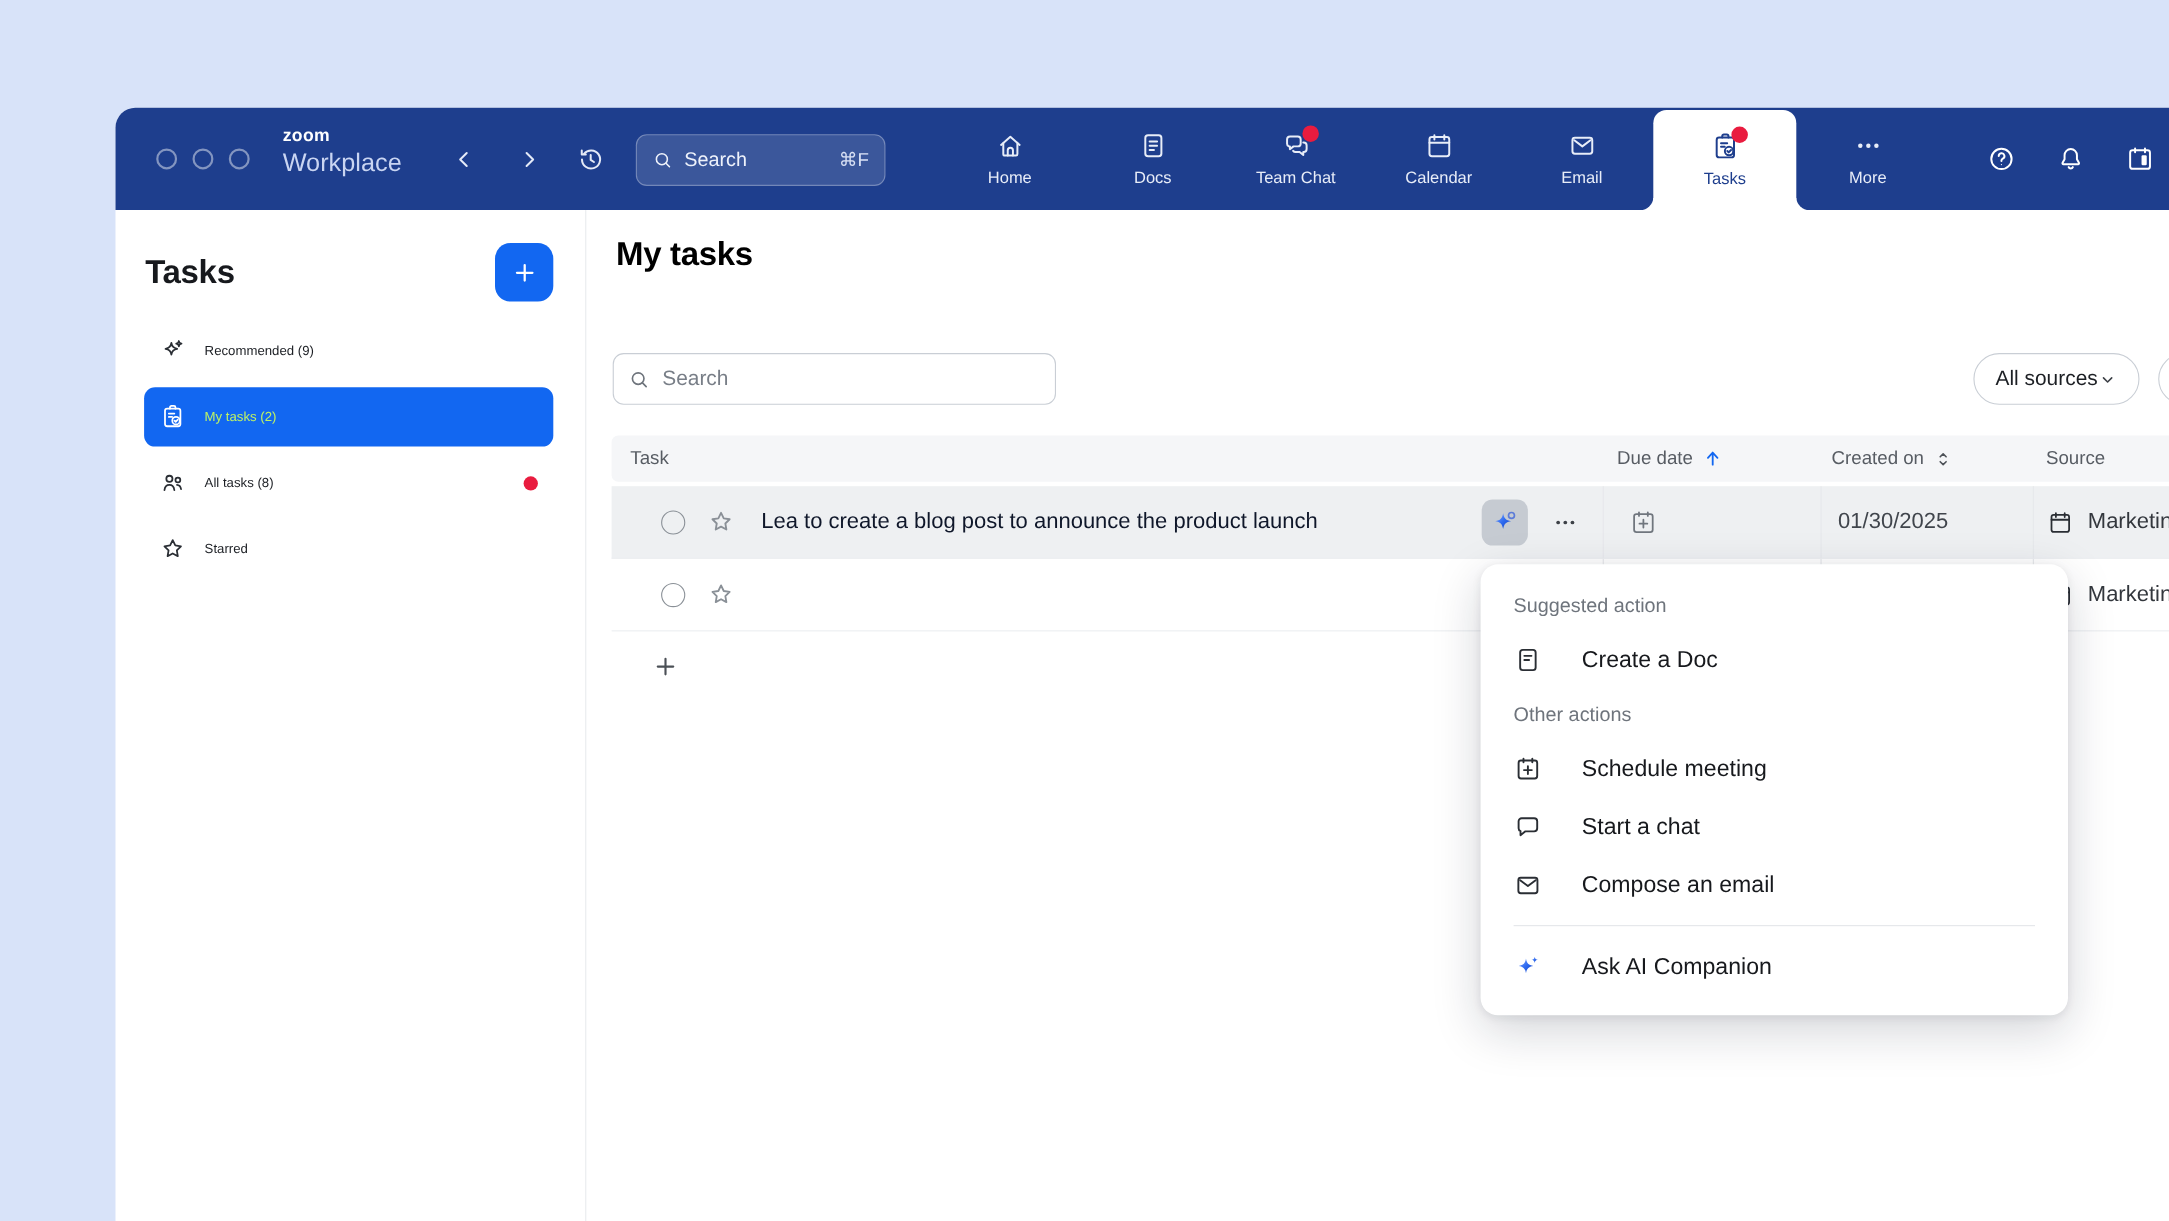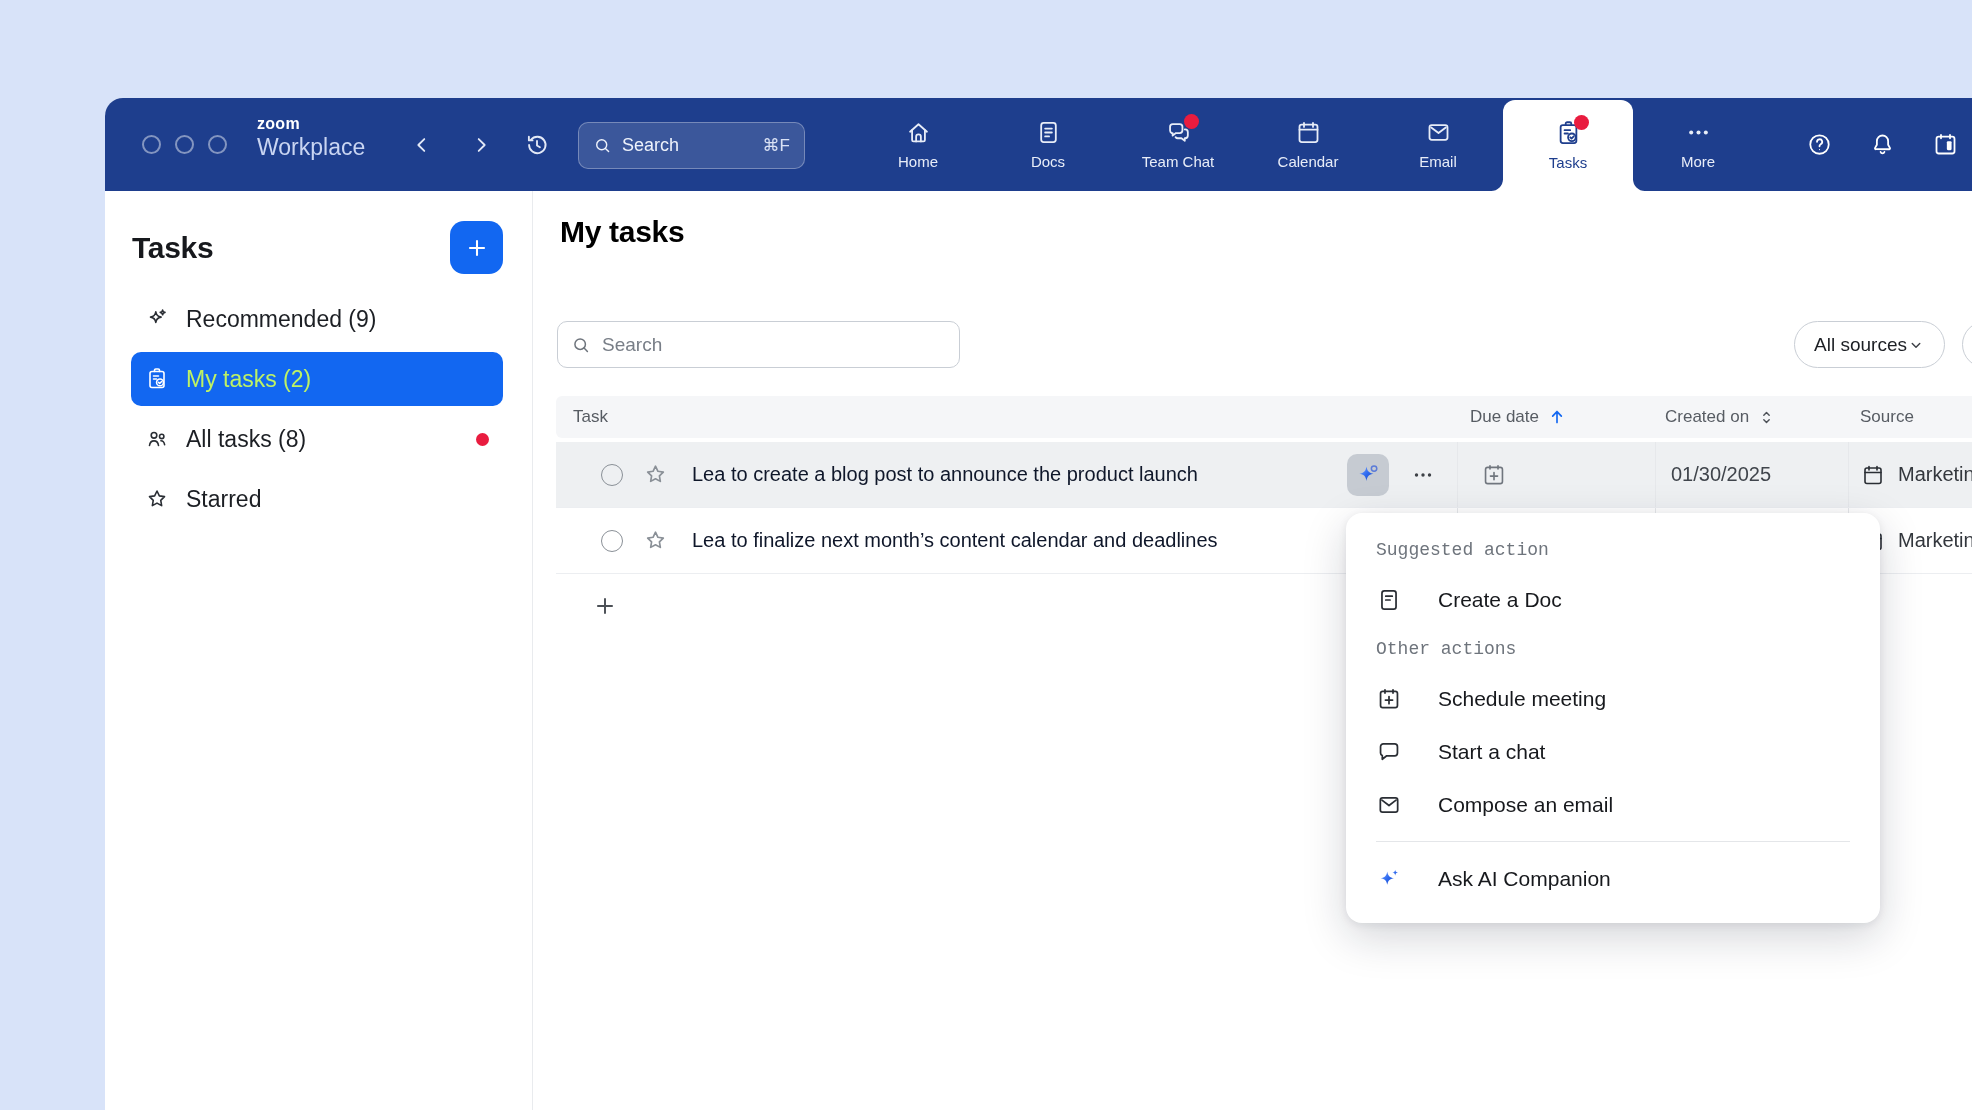--- a/index.html
+++ b/index.html
@@ -43,21 +43,21 @@
   
   .content{position:absolute;top:93px;left:0;right:0;bottom:0;display:flex;}
 
   
   .sidebar{width:428px;box-sizing:border-box;border-right:1px solid #e9ebee;}
   .sb-header{display:flex;align-items:center;justify-content:space-between;padding:30px 29px 0 27px;}
   .sb-title{font-size:30px;font-weight:bold;color:#17191d;letter-spacing:-.3px;}
   .sb-add{width:53px;height:53px;border-radius:14px;background:#1267f1;color:#fff;display:flex;align-items:center;justify-content:center;cursor:pointer;border:none;}
   .sb-menu{margin-top:18px;padding:0 29px 0 26px;}
   .sb-item{height:54px;margin-bottom:6px;display:flex;align-items:center;gap:17px;padding:0 14px;border-radius:10px;
-    font-size:23px;color:#1c1f24;cursor:pointer;position:relative;}
+    font-size:12px;color:#1c1f24;cursor:pointer;position:relative;}
   .sb-item .icon{color:#2a2e34;}
   .sb-item.selected{background:#1267f1;color:#bef264;}
   .sb-item.selected .icon{color:#fff;}
   .sb-item .side-dot{margin-left:auto;width:13px;height:13px;border-radius:50%;background:#e91c3f;}
 
   
   .main{flex:1;position:relative;min-width:0;}
   .main-title{position:absolute;left:27px;top:24px;font-size:30px;font-weight:bold;color:#000000;letter-spacing:-.3px;}
   .m-search{position:absolute;left:24px;top:130px;width:403px;height:47px;box-sizing:border-box;border:1px solid #c9ced5;border-radius:10px;
     display:flex;align-items:center;padding:0 13px;gap:9px;background:#fff;color:#6e747c;}
@@ -93,21 +93,21 @@
   .dots-btn{color:#3d4147;cursor:pointer;background:none;border:none;padding:0;display:flex;}
   .cell.col-due{padding-left:23px;color:#70767e;}
   .cell.col-created{padding-left:15px;font-size:20px;color:#40454c;}
   .cell.col-source{padding-left:12px;gap:13px;font-size:20px;color:#33373d;white-space:nowrap;overflow:visible;}
   .cell.col-source .icon{color:#2a2e34;}
   .add-row{margin-top:12px;padding-left:36px;height:40px;display:flex;align-items:center;color:#4b5056;cursor:pointer;}
 
   
   .popup{position:absolute;left:1346px;top:513px;width:534px;box-sizing:border-box;background:#fff;border-radius:16px;
     box-shadow:0 14px 44px rgba(15,23,42,.18),0 2px 8px rgba(15,23,42,.08);padding:14px 0 18px;z-index:50;}
-  .popup-label{height:46px;display:flex;align-items:center;padding:0 30px;font-size:18px;color:#6e747c;font-family:Liberation Mono, monospace;}
+  .popup-label{height:46px;display:flex;align-items:center;padding:0 30px;font-size:18px;color:#6e747c;}
   .popup-item{height:53px;display:flex;align-items:center;gap:36px;padding:0 30px;font-size:21px;color:#17191d;cursor:pointer;}
   .popup-item .icon{color:#2a2e34;}
   .popup-divider{height:1px;background:#e4e6e9;margin:10px 30px;}
 </style>
 </head>
 <body>
 
 <svg width="0" height="0" style="position:absolute" aria-hidden="true">
   <defs>
     <linearGradient id="aig" x1="0" y1="0" x2="1" y2="1">
@@ -382,21 +382,20 @@
               <span>Marketing</span>
             </div>
           </div>
 
           <div class="row">
             <div class="cell cell-task col-task">
               <button class="task-check"></button>
               <svg class="icon task-star" width="25" height="25" viewBox="0 0 24 24" fill="none" stroke="currentColor" stroke-width="1.6" stroke-linejoin="round">
                   <path d="m12 4 2.35 4.9 5.15.75-3.75 3.7.9 5.25L12 16.1l-4.65 2.5.9-5.25-3.75-3.7 5.15-.75z"></path>
                 </svg>
-              <span class="task-title">Lea to finalize next month’s content calendar and deadlines</span>
             </div>
             <div class="cell col-due"></div>
             <div class="cell col-created"></div>
             <div class="cell col-source">
               <svg class="icon" width="24" height="24" viewBox="0 0 24 24" fill="none" stroke="currentColor" stroke-width="1.6" stroke-linecap="round" stroke-linejoin="round">
                   <rect x="4" y="5" width="16" height="15.5" rx="2"></rect>
                   <path d="M8 3.5V7M16 3.5V7M4 9.5h16"></path>
                 </svg>
               <span>Marketing</span>
             </div>

